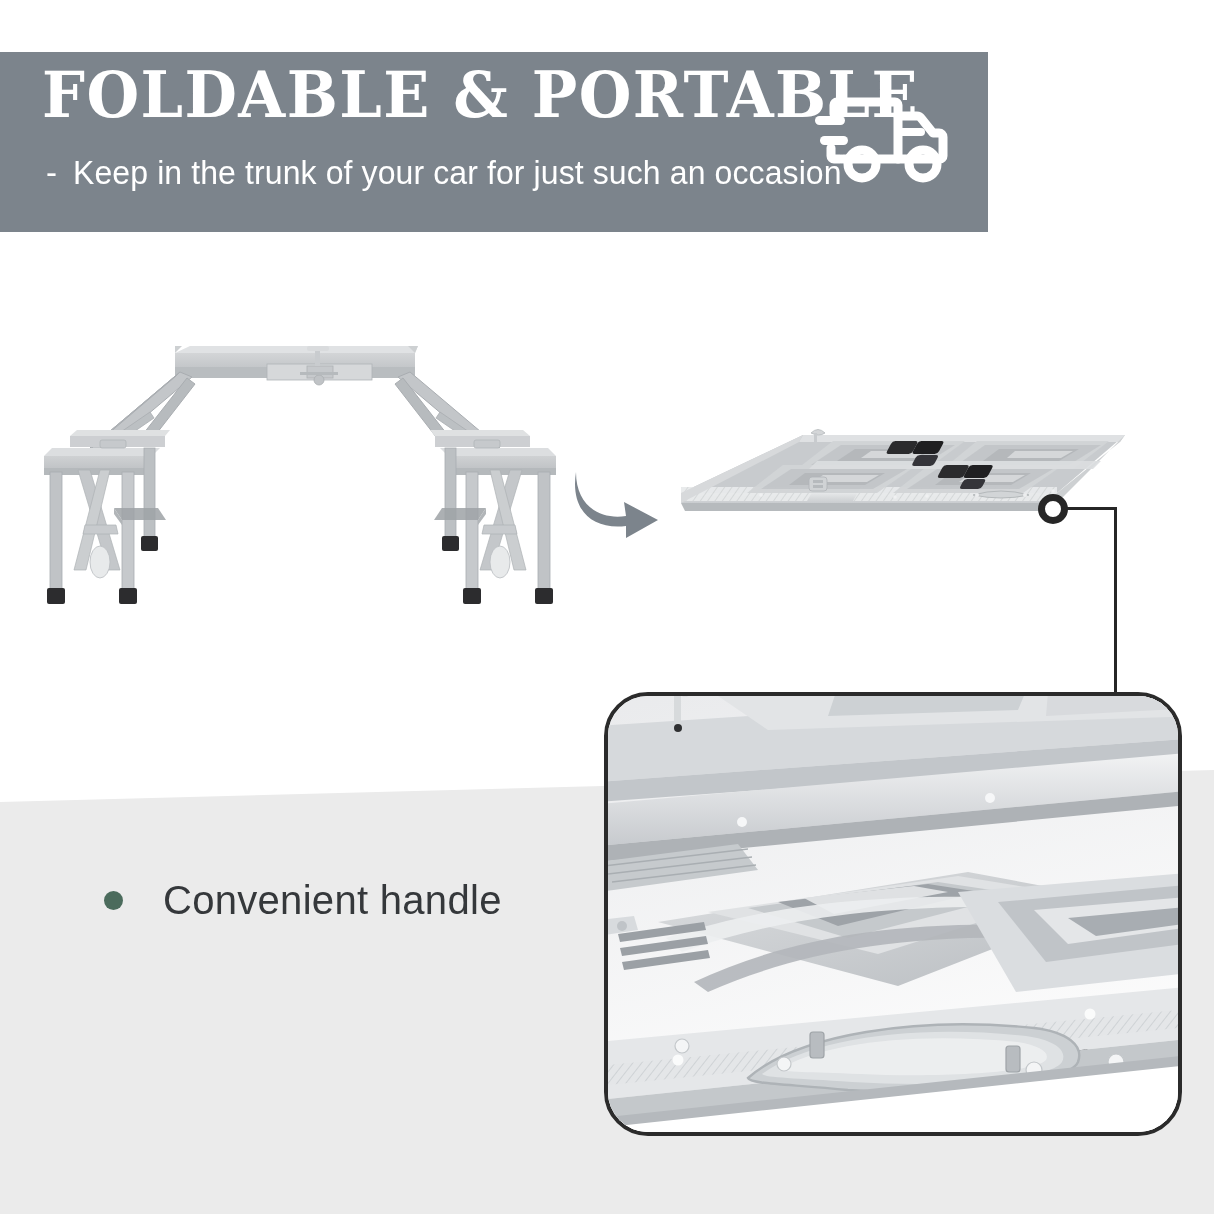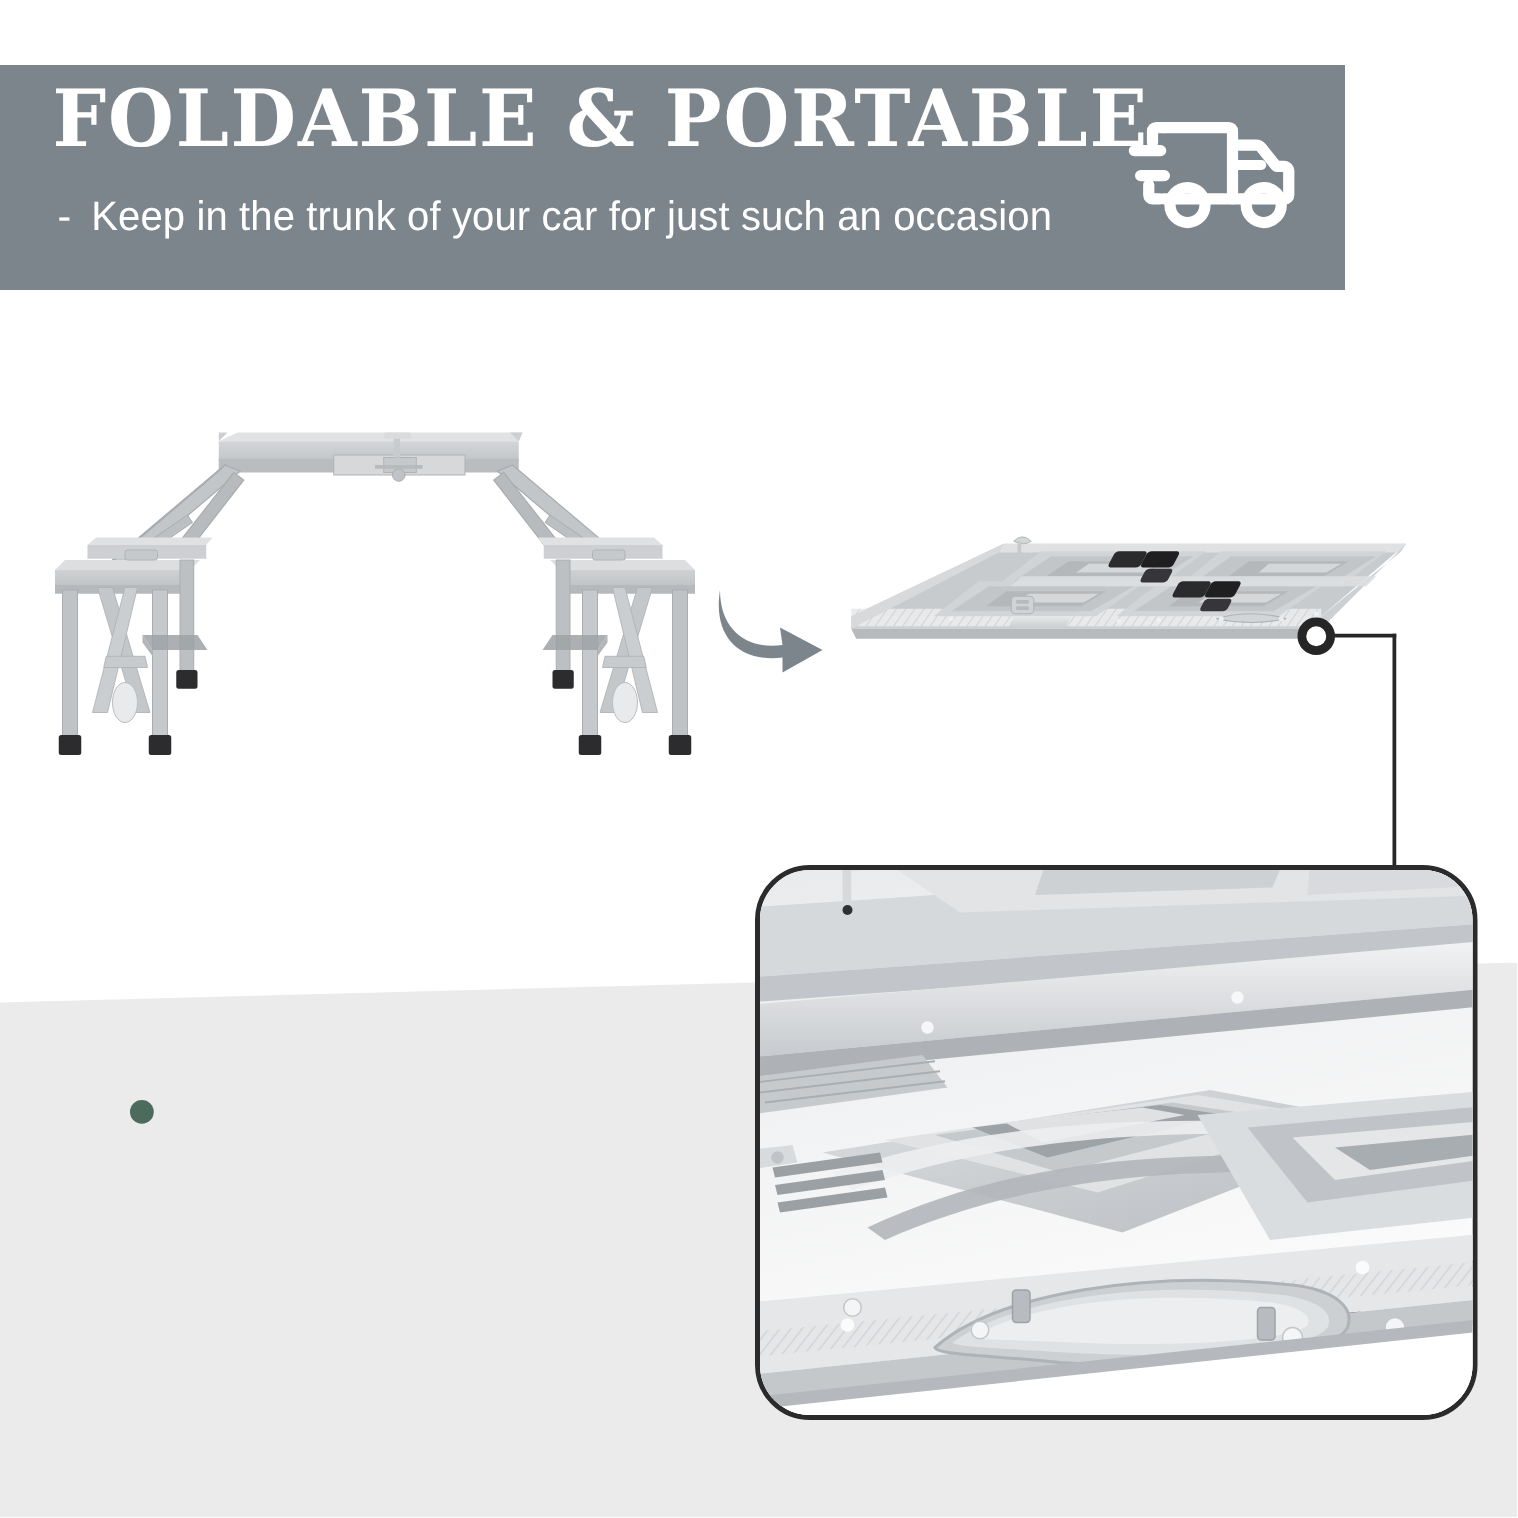--- a/index.html
+++ b/index.html
@@ -16,21 +16,21 @@
     height: 1214px;
     overflow: hidden;
     background: #ffffff;
   }
 
   
   #header-banner {
     position: absolute;
     left: 0;
     top: 52px;
-    width: 1076px;
+    width: 988px;
     height: 180px;
     background: #7c848c;
   }
   #header-title {
     position: absolute;
     left: 42px;
     top: 12px;
     font-family: "DejaVu Serif", serif;
     font-weight: bold;
     font-size: 63px;
@@ -493,15 +493,16 @@
       <circle cx="518" cy="376" r="8" fill="#f4f5f6" stroke="#c3c7ca" stroke-width="1.2"></circle>
       <circle cx="84" cy="360" r="7" fill="#f4f5f6" stroke="#c3c7ca" stroke-width="1.2"></circle>
 
       <polygon points="0,436 600,372 600,465 0,465" fill="#ffffff"></polygon>
       <polygon points="0,432 600,368 600,378 0,442" fill="#b5b9bd"></polygon>
     </svg>
   </div>
 
   <div id="feature-bullet-row">
     <span id="feature-bullet-dot"></span>
+    <span id="feature-bullet-label">Convenient handle</span>
   </div>
 
 </div>
 
 </body></html>

